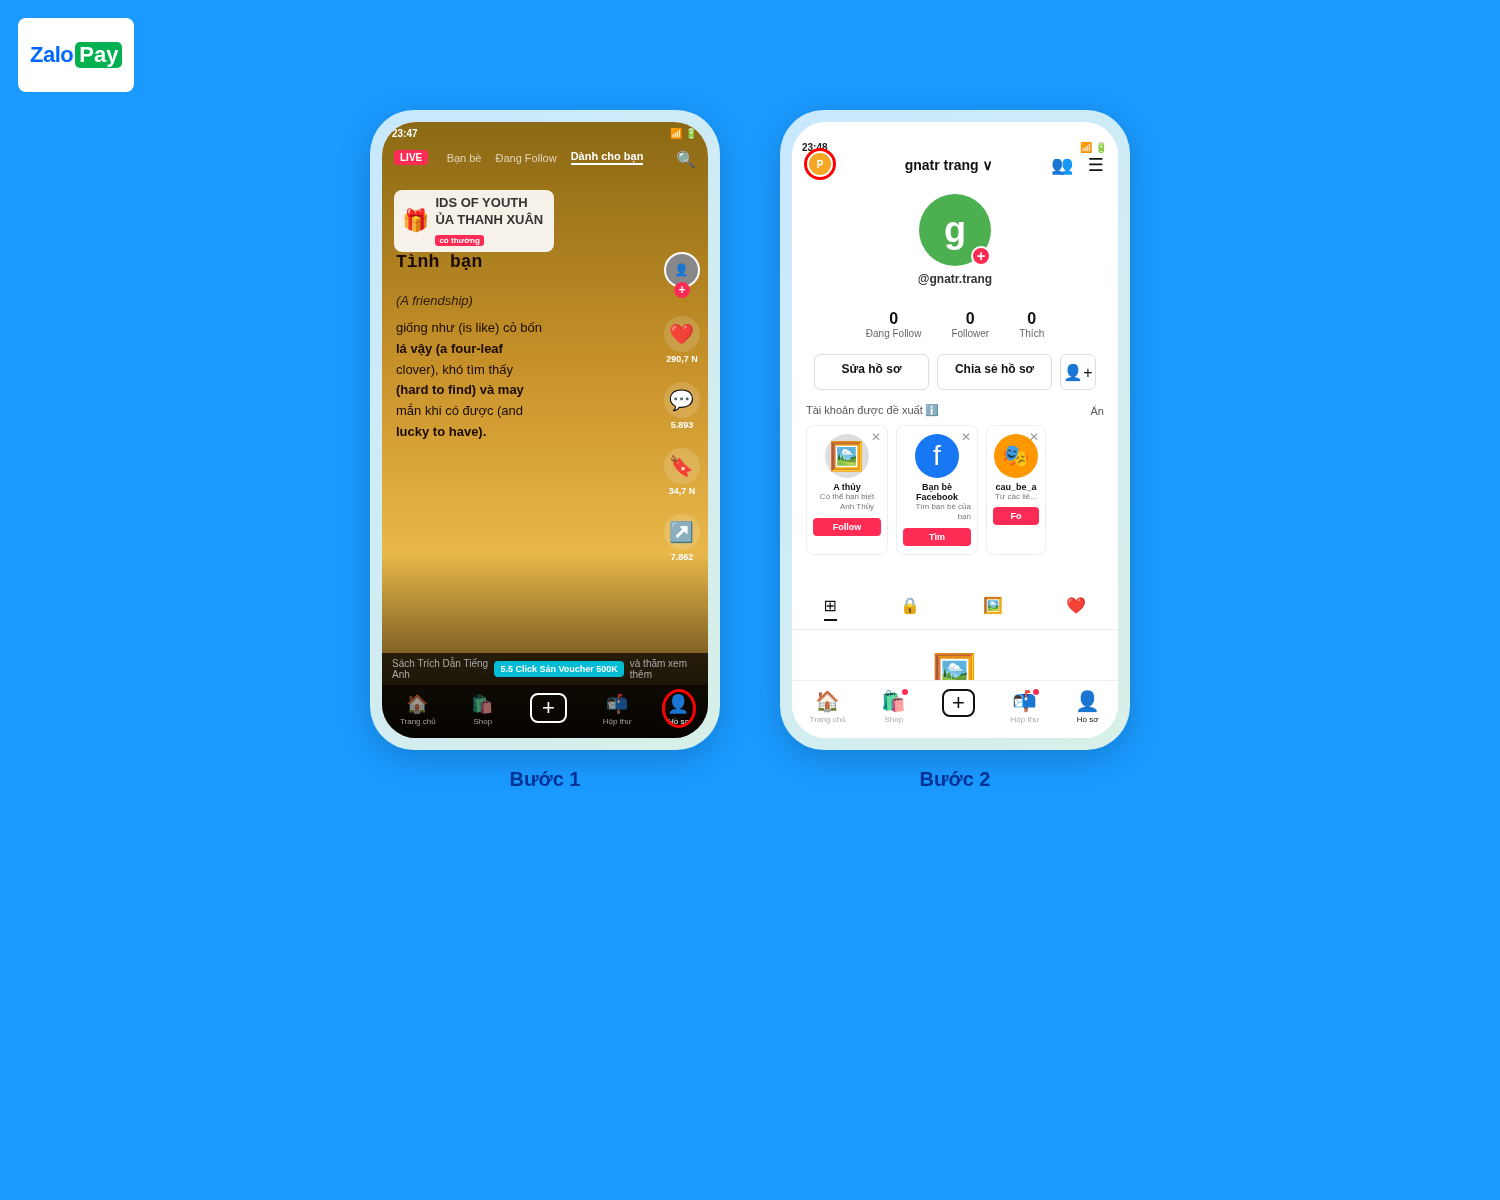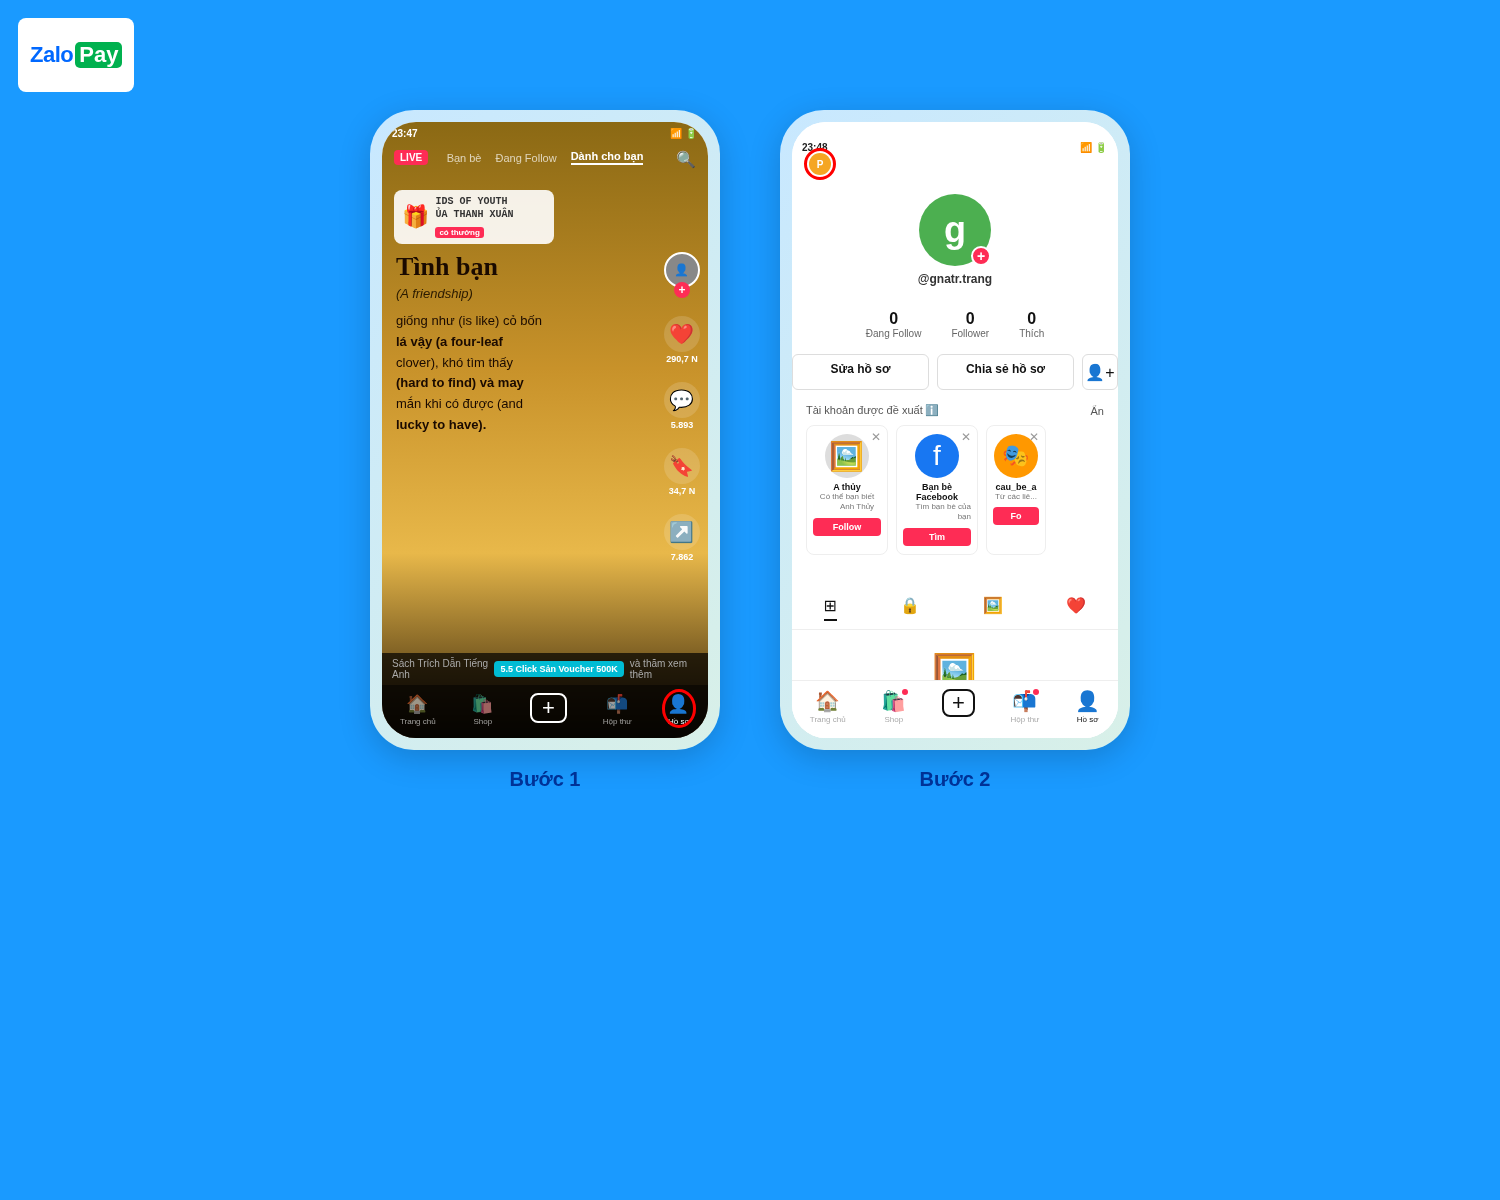--- a/index.html
+++ b/index.html
@@ -153,21 +153,21 @@
       background: rgba(255,255,255,0.9);
       border-radius: 8px;
       padding: 5px 8px;
       display: flex;
       align-items: center;
       gap: 6px;
       z-index: 20;
       width: 160px;
     }
     .promo-icon { font-size: 22px; }
-    .promo-text { font-size: 10px; color: #333; font-weight: 600; line-height: 1.3; font-family: Liberation Mono, monospace; }
+    .promo-text { font-size: 13px; color: #333; font-weight: 600; line-height: 1.3; }
     .promo-badge {
       background: #fe2c55;
       color: white;
       font-size: 8px;
       font-weight: 700;
       padding: 1px 4px;
       border-radius: 3px;
       margin-top: 2px;
       display: inline-block;
     }
@@ -175,25 +175,25 @@
     
     .tiktok-content {
       position: absolute;
       top: 130px;
       left: 0;
       right: 50px;
       padding: 0 14px;
       z-index: 15;
     }
     .content-title {
-      font-size: 26px;
+      font-size: 18px;
       font-weight: 900;
       color: #1a0a00;
-      font-family: Liberation Serif, serif;
-      margin-bottom: 4px;
+      font-family: Liberation Mono, monospace;
+      margin-bottom: 21px;
     }
     .content-subtitle {
       font-size: 13px;
       color: #2a1a00;
       font-style: italic;
       margin-bottom: 10px;
     }
     .content-body {
       font-size: 13px;
       color: #1a0a00;
@@ -412,21 +412,21 @@
 
     .profile-actions {
       position: absolute;
       top: 232px;
       left: 0;
       right: 0;
       display: flex;
       justify-content: center;
       gap: 8px;
       z-index: 20;
-      padding: 0 0;
+      padding: 0 22px;
     }
     .action-btn {
       flex: 1;
       border: 1px solid #ddd;
       background: white;
       border-radius: 6px;
       padding: 7px 10px;
       font-size: 12px;
       font-weight: 600;
       color: #111;
@@ -729,20 +729,31 @@
 
           <div class="profile-status">
             <span>23:48</span>
             <span>📶 🔋</span>
           </div>
 
           <div class="zalopay-icon">
             <div class="zalopay-inner">P</div>
           </div>
 
+          <div class="profile-header">
+            <div style="width:40px"></div>
+            <div class="profile-username">
+              <span>gnatr trang</span>
+              <span>∨</span>
+            </div>
+            <div class="profile-icons">
+              <span>👥</span>
+              <span>☰</span>
+            </div>
+          </div>
 
           <div class="profile-avatar-section">
             <div class="profile-avatar">
               g
               <div class="profile-avatar-plus">+</div>
             </div>
             <div class="profile-handle">@gnatr.trang</div>
           </div>
 
           <div class="profile-stats">

